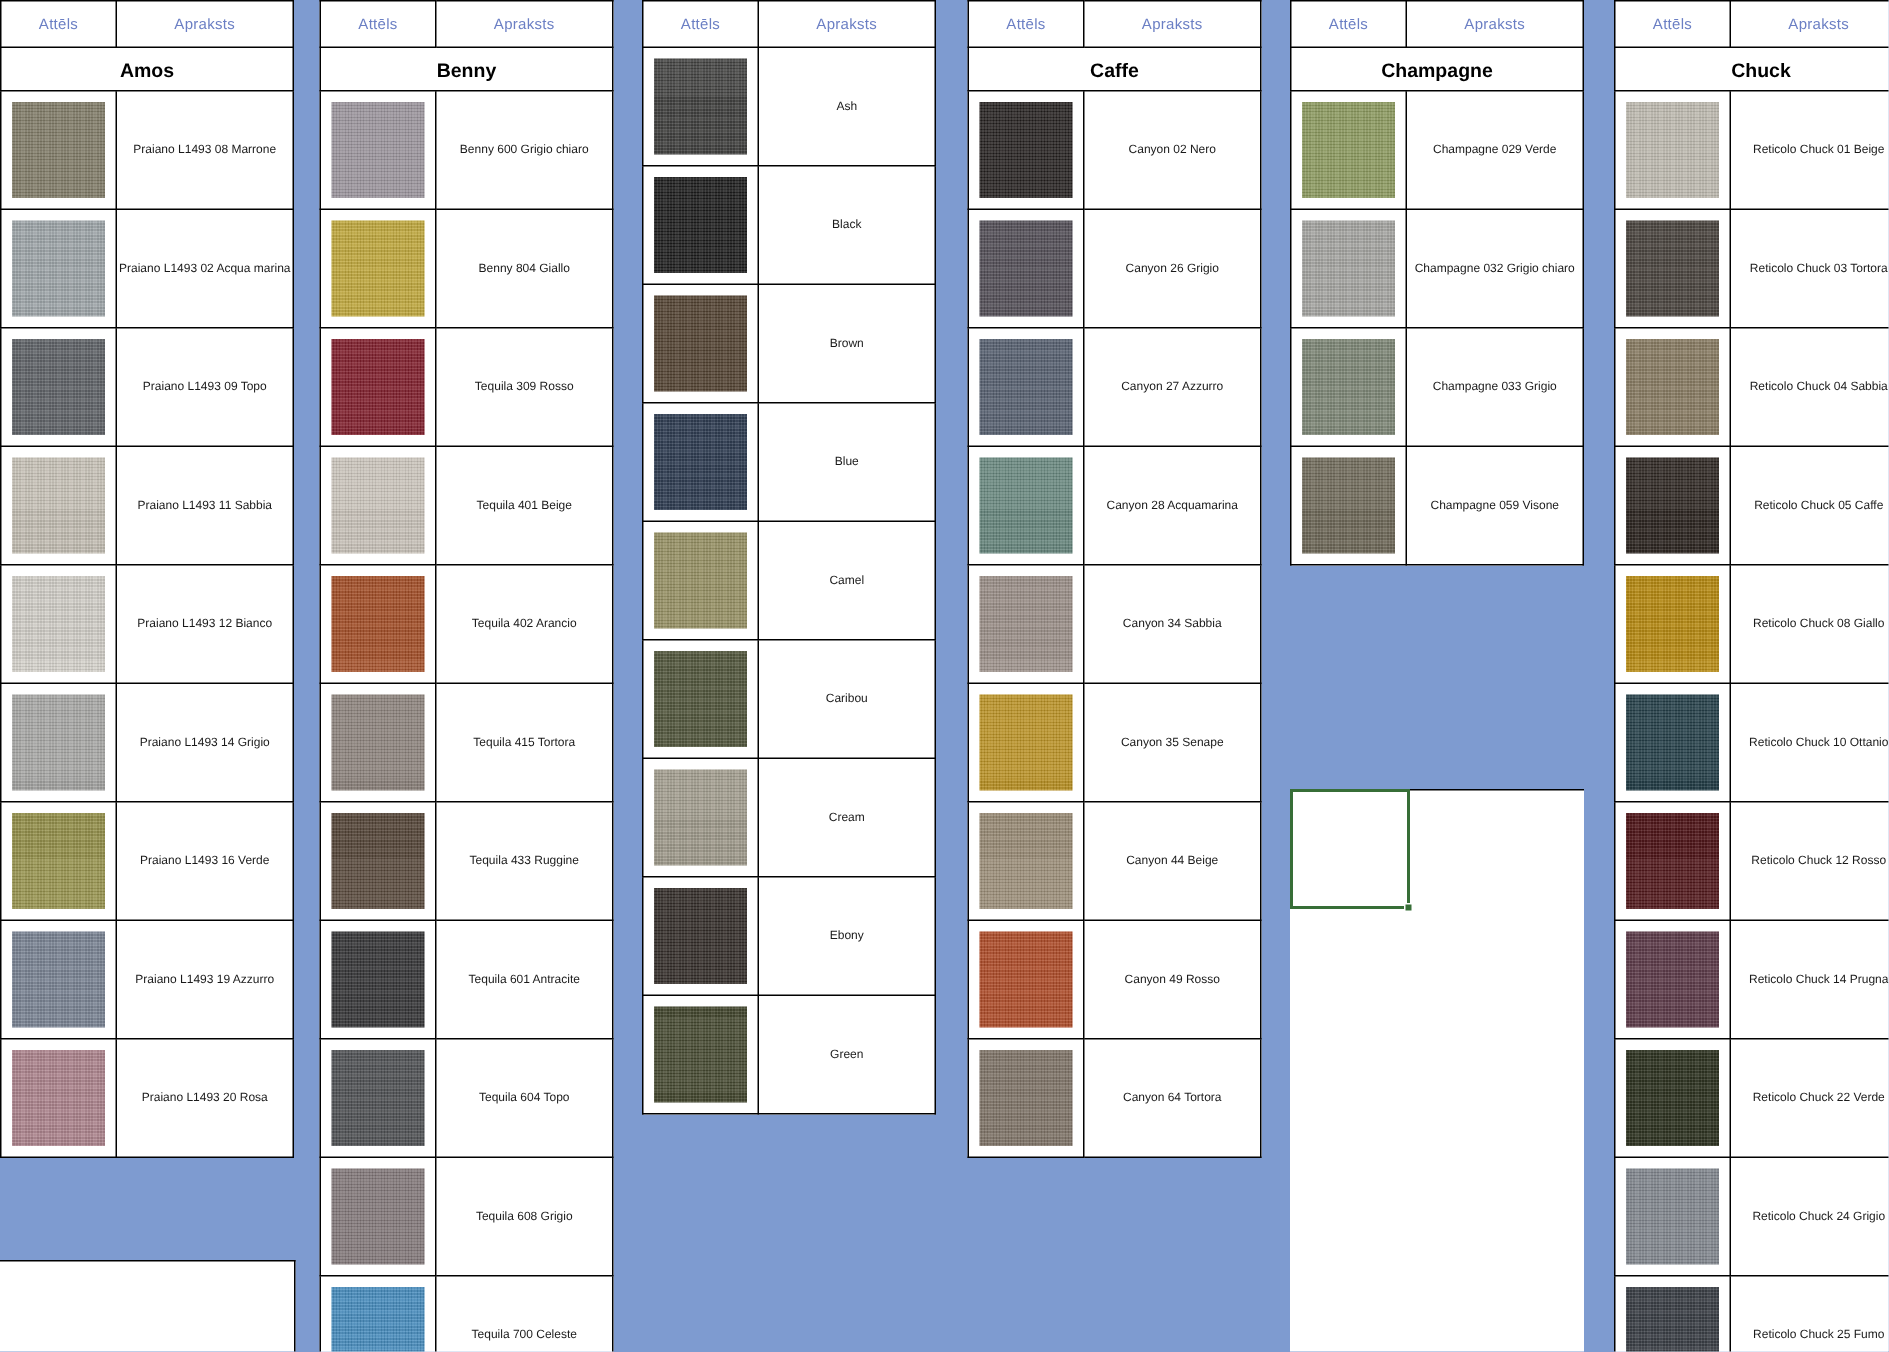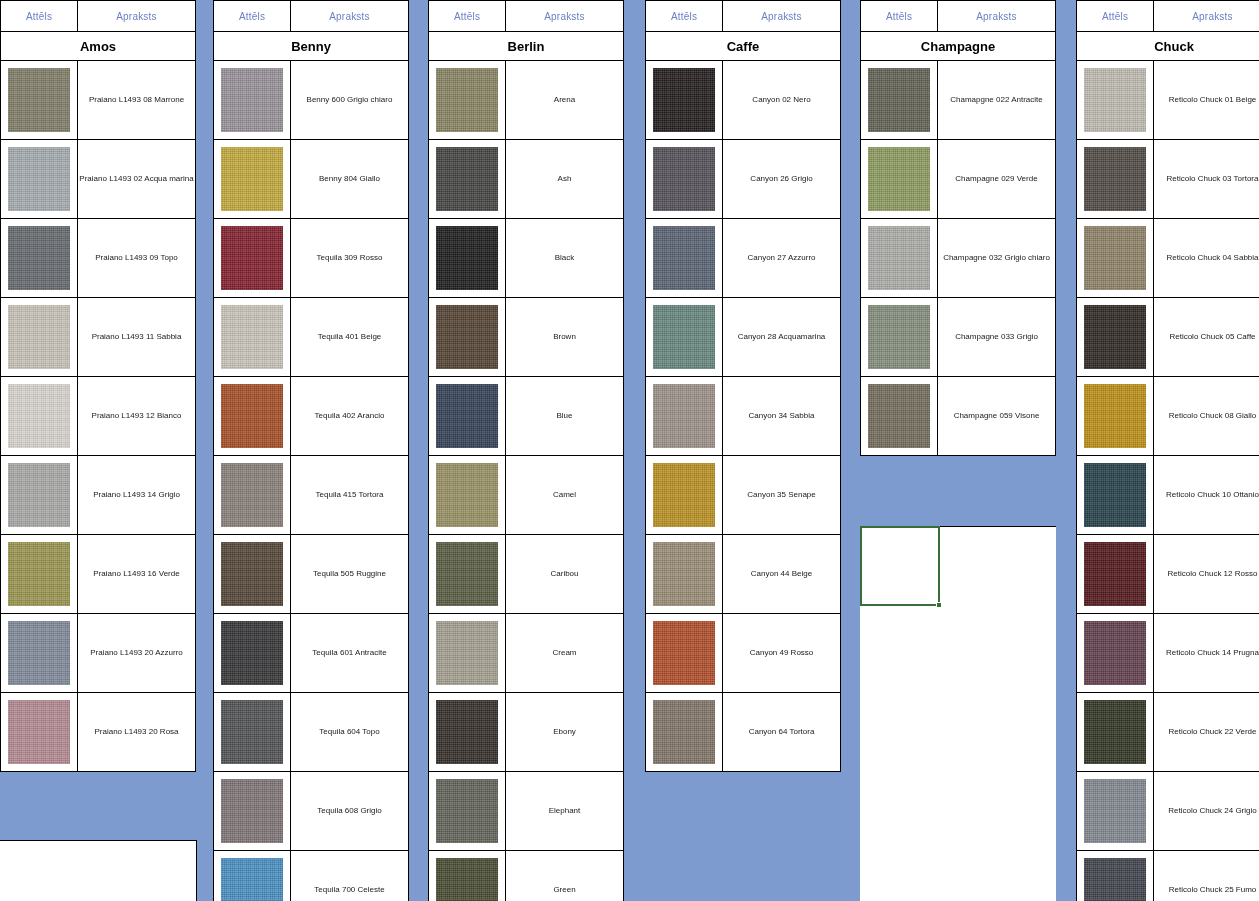--- a/index.html
+++ b/index.html
@@ -161,21 +161,21 @@
         <tr>
             <td class="img-cell">
               <span class="swatch" style="background-color: rgb(168, 163, 86);"></span>
             </td>
             <td class="desc-cell">Praiano L1493 16 Verde</td>
           </tr>
         <tr>
             <td class="img-cell">
               <span class="swatch" style="background-color: rgb(139, 150, 168);"></span>
             </td>
-            <td class="desc-cell">Praiano L1493 20 Azzurro</td>
+            <td class="desc-cell">Praiano L1493 19 Azzurro</td>
           </tr>
         <tr>
             <td class="img-cell">
               <span class="swatch" style="background-color: rgb(195, 150, 160);"></span>
             </td>
             <td class="desc-cell">Praiano L1493 20 Rosa</td>
           </tr>
       </tbody>
     </table>
   </div>
@@ -225,21 +225,21 @@
         <tr>
             <td class="img-cell">
               <span class="swatch" style="background-color: rgb(150, 139, 132);"></span>
             </td>
             <td class="desc-cell">Tequila 415 Tortora</td>
           </tr>
         <tr>
             <td class="img-cell">
               <span class="swatch" style="background-color: rgb(92, 75, 60);"></span>
             </td>
-            <td class="desc-cell">Tequila 505 Ruggine</td>
+            <td class="desc-cell">Tequila 433 Ruggine</td>
           </tr>
         <tr>
             <td class="img-cell">
               <span class="swatch" style="background-color: rgb(58, 58, 60);"></span>
             </td>
             <td class="desc-cell">Tequila 601 Antracite</td>
           </tr>
         <tr>
             <td class="img-cell">
               <span class="swatch" style="background-color: rgb(86, 88, 92);"></span>
@@ -263,29 +263,20 @@
   </div>
 
   <div class="col" style="left:428px;width:196px;">
     <table class="tbl">
       <tbody>
         <tr>
           <td class="hdr-cell" style="width:76px;">Attēls</td>
           <td class="hdr-cell">Apraksts</td>
         </tr>
         <tr>
-          <td class="group-cell" colspan="2">Berlin</td>
-        </tr>
-        <tr>
-            <td class="img-cell">
-              <span class="swatch" style="background-color: rgb(150, 144, 108);"></span>
-            </td>
-            <td class="desc-cell">Arena</td>
-          </tr>
-        <tr>
             <td class="img-cell">
               <span class="swatch" style="background-color: rgb(74, 74, 72);"></span>
             </td>
             <td class="desc-cell">Ash</td>
           </tr>
         <tr>
             <td class="img-cell">
               <span class="swatch" style="background-color: rgb(30, 30, 30);"></span>
             </td>
             <td class="desc-cell">Black</td>
@@ -318,26 +309,20 @@
             <td class="img-cell">
               <span class="swatch" style="background-color: rgb(180, 174, 158);"></span>
             </td>
             <td class="desc-cell">Cream</td>
           </tr>
         <tr>
             <td class="img-cell">
               <span class="swatch" style="background-color: rgb(56, 48, 44);"></span>
             </td>
             <td class="desc-cell">Ebony</td>
-          </tr>
-        <tr>
-            <td class="img-cell">
-              <span class="swatch" style="background-color: rgb(106, 108, 98);"></span>
-            </td>
-            <td class="desc-cell">Elephant</td>
           </tr>
         <tr>
             <td class="img-cell">
               <span class="swatch" style="background-color: rgb(77, 81, 54);"></span>
             </td>
             <td class="desc-cell">Green</td>
           </tr>
       </tbody>
     </table>
   </div>
@@ -415,26 +400,20 @@
       <tbody>
         <tr>
           <td class="hdr-cell" style="width:76px;">Attēls</td>
           <td class="hdr-cell">Apraksts</td>
         </tr>
         <tr>
           <td class="group-cell" colspan="2">Champagne</td>
         </tr>
         <tr>
             <td class="img-cell">
-              <span class="swatch" style="background-color: rgb(106, 106, 92);"></span>
-            </td>
-            <td class="desc-cell">Chamapgne 022 Antracite</td>
-          </tr>
-        <tr>
-            <td class="img-cell">
               <span class="swatch" style="background-color: rgb(154, 170, 104);"></span>
             </td>
             <td class="desc-cell">Champagne 029 Verde</td>
           </tr>
         <tr>
             <td class="img-cell">
               <span class="swatch" style="background-color: rgb(188, 188, 184);"></span>
             </td>
             <td class="desc-cell">Champagne 032 Grigio chiaro</td>
           </tr>

